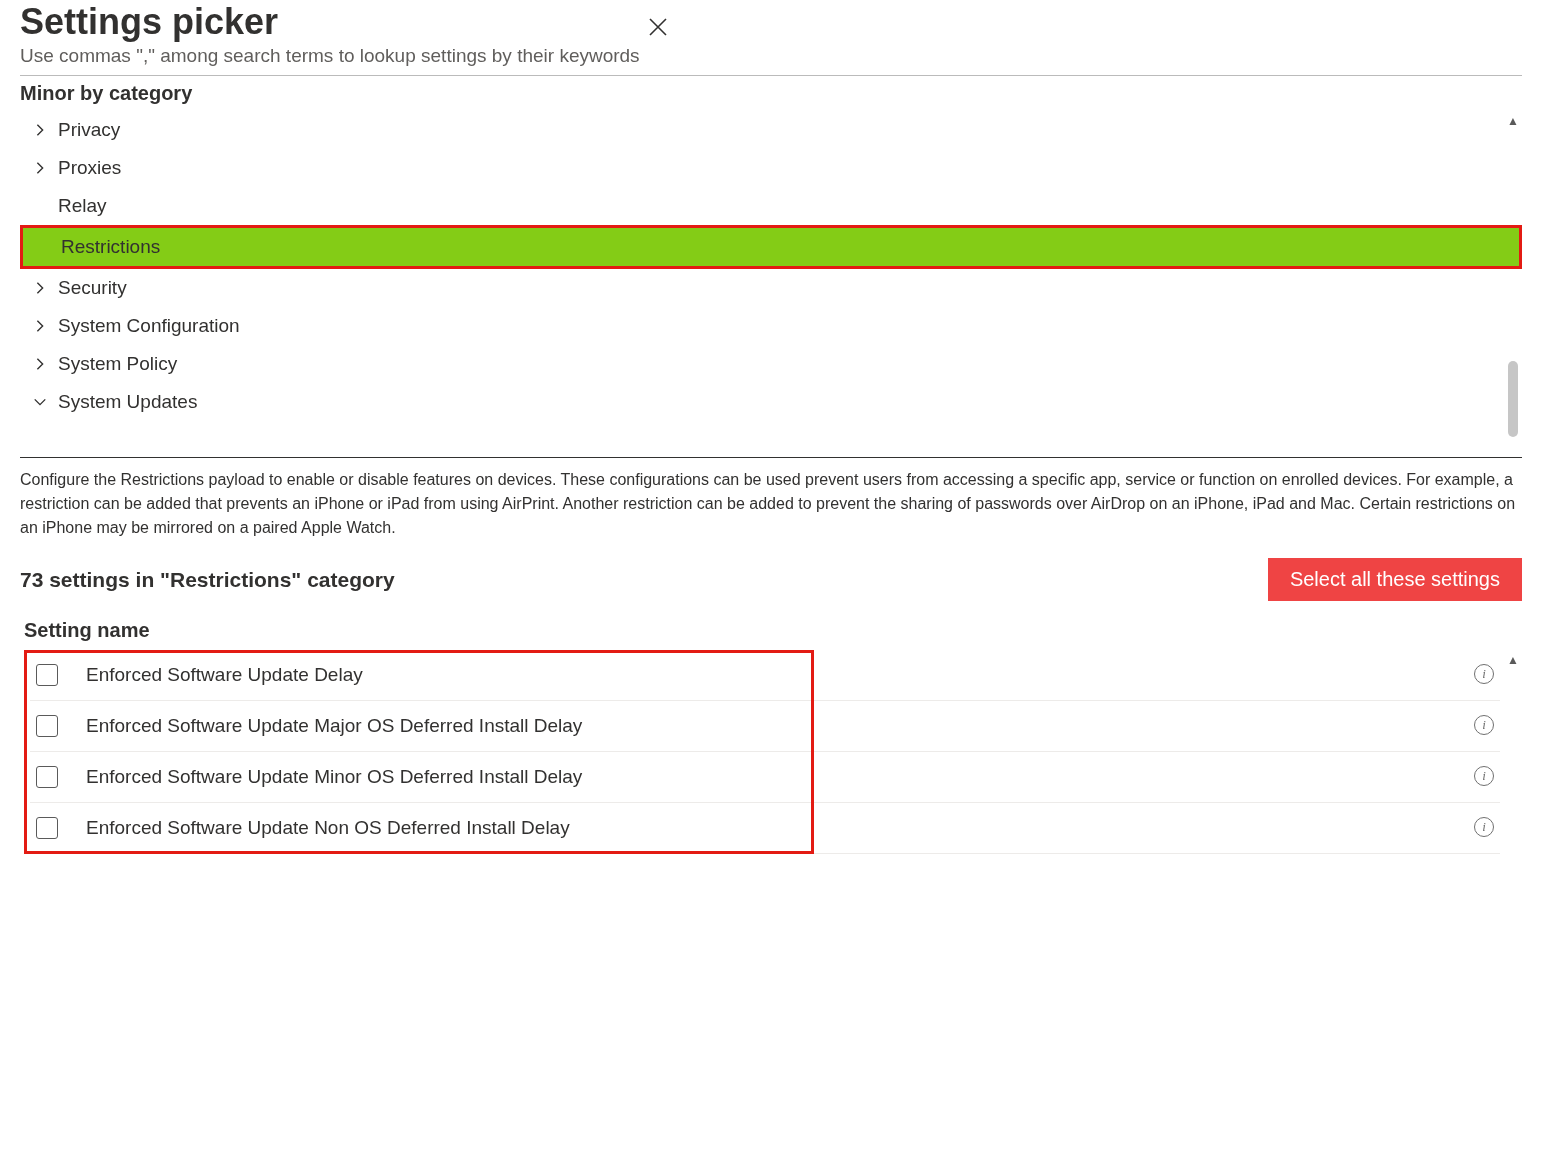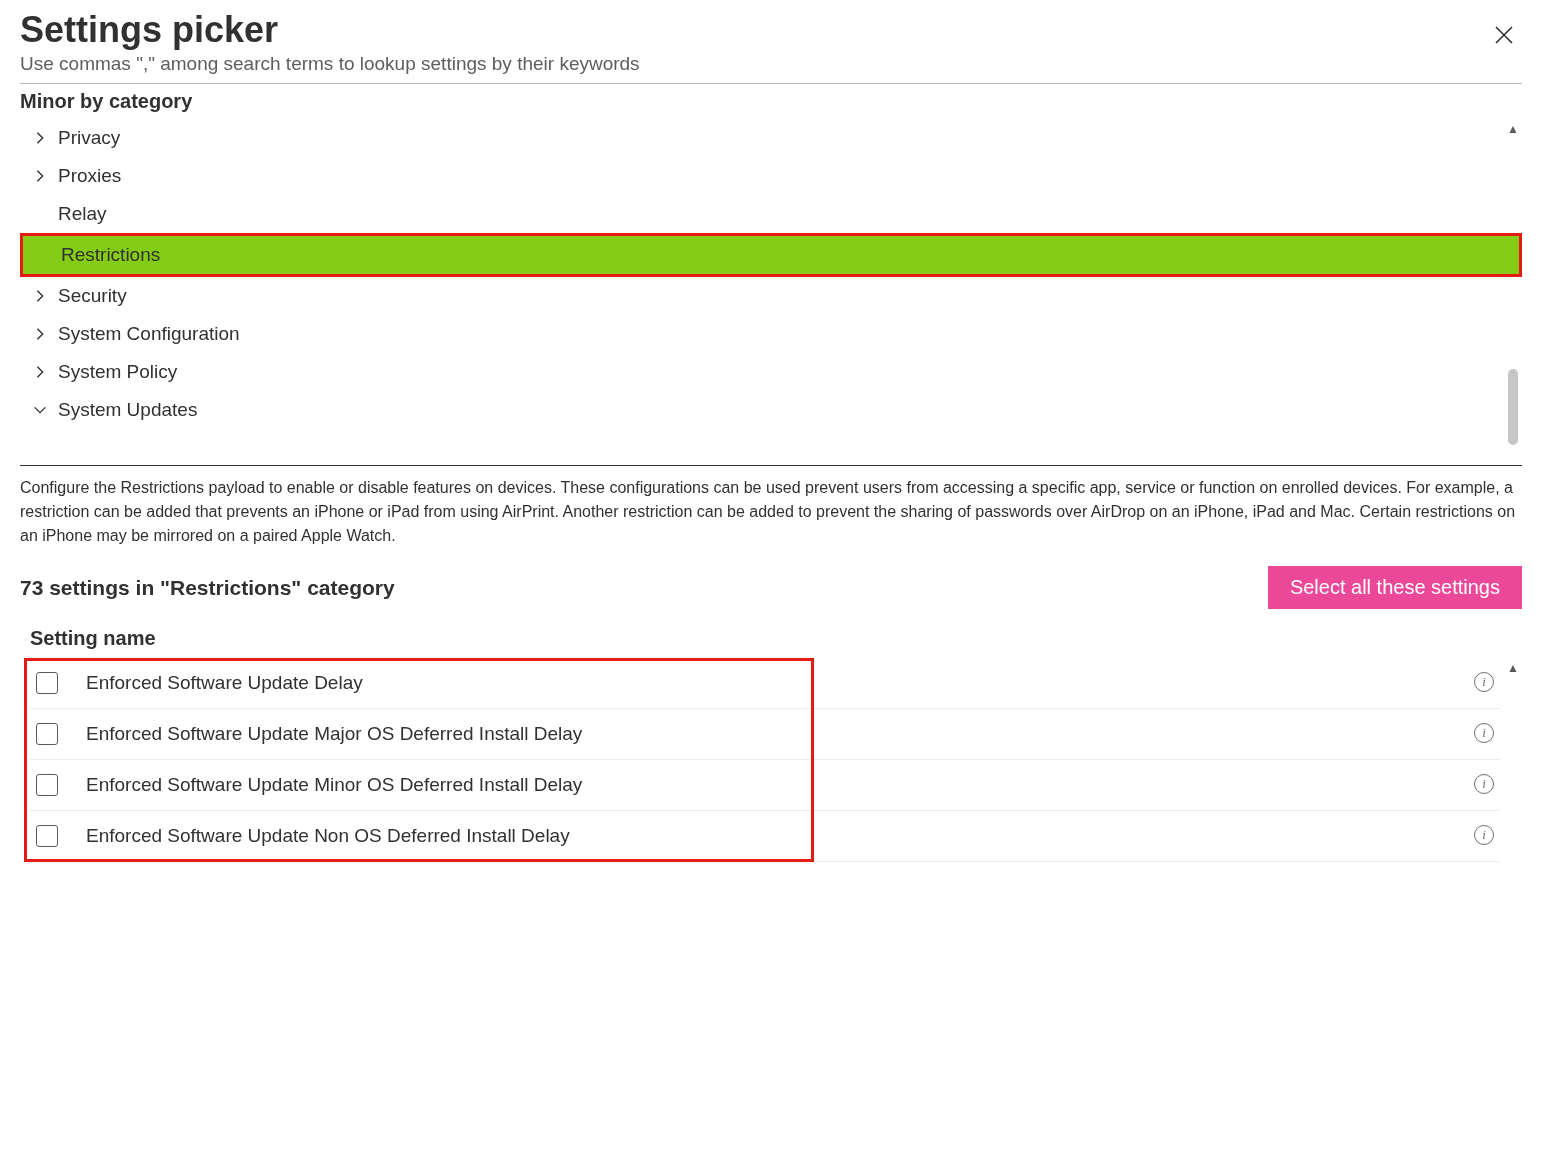--- a/index.html
+++ b/index.html
@@ -10,22 +10,21 @@
     color: #323130;
     background: #ffffff;
     width: 1542px;
   }
   .panel {
     padding: 0 20px;
   }
   .header {
     display: flex;
     align-items: flex-start;
-    justify-content: space-between;
-    padding-top: 8px;
+    padding-top: 0;
   }
   .header-text h1 {
     font-size: 36px;
     font-weight: 600;
     margin: 0 0 2px 0;
     line-height: 1.2;
   }
   .header-text p {
     font-size: 19px;
     color: #605e5c;
@@ -128,32 +127,32 @@
     display: flex;
     align-items: center;
     justify-content: space-between;
     margin-bottom: 18px;
   }
   .count-text {
     font-size: 21px;
     font-weight: 600;
   }
   .select-all-btn {
-    background: #ec4899;
+    background: #ef4444;
     color: #fff;
     border: none;
     font-size: 20px;
     padding: 10px 22px;
     cursor: pointer;
     font-family: inherit;
   }
   .column-header {
     font-size: 20px;
     font-weight: 600;
-    margin: 0 0 8px 10px;
+    margin: 0 0 8px 4px;
   }
   .settings-outer {
     position: relative;
   }
   .settings-highlight {
     position: absolute;
     left: 4px;
     top: 0;
     width: 790px;
     bottom: 0;

